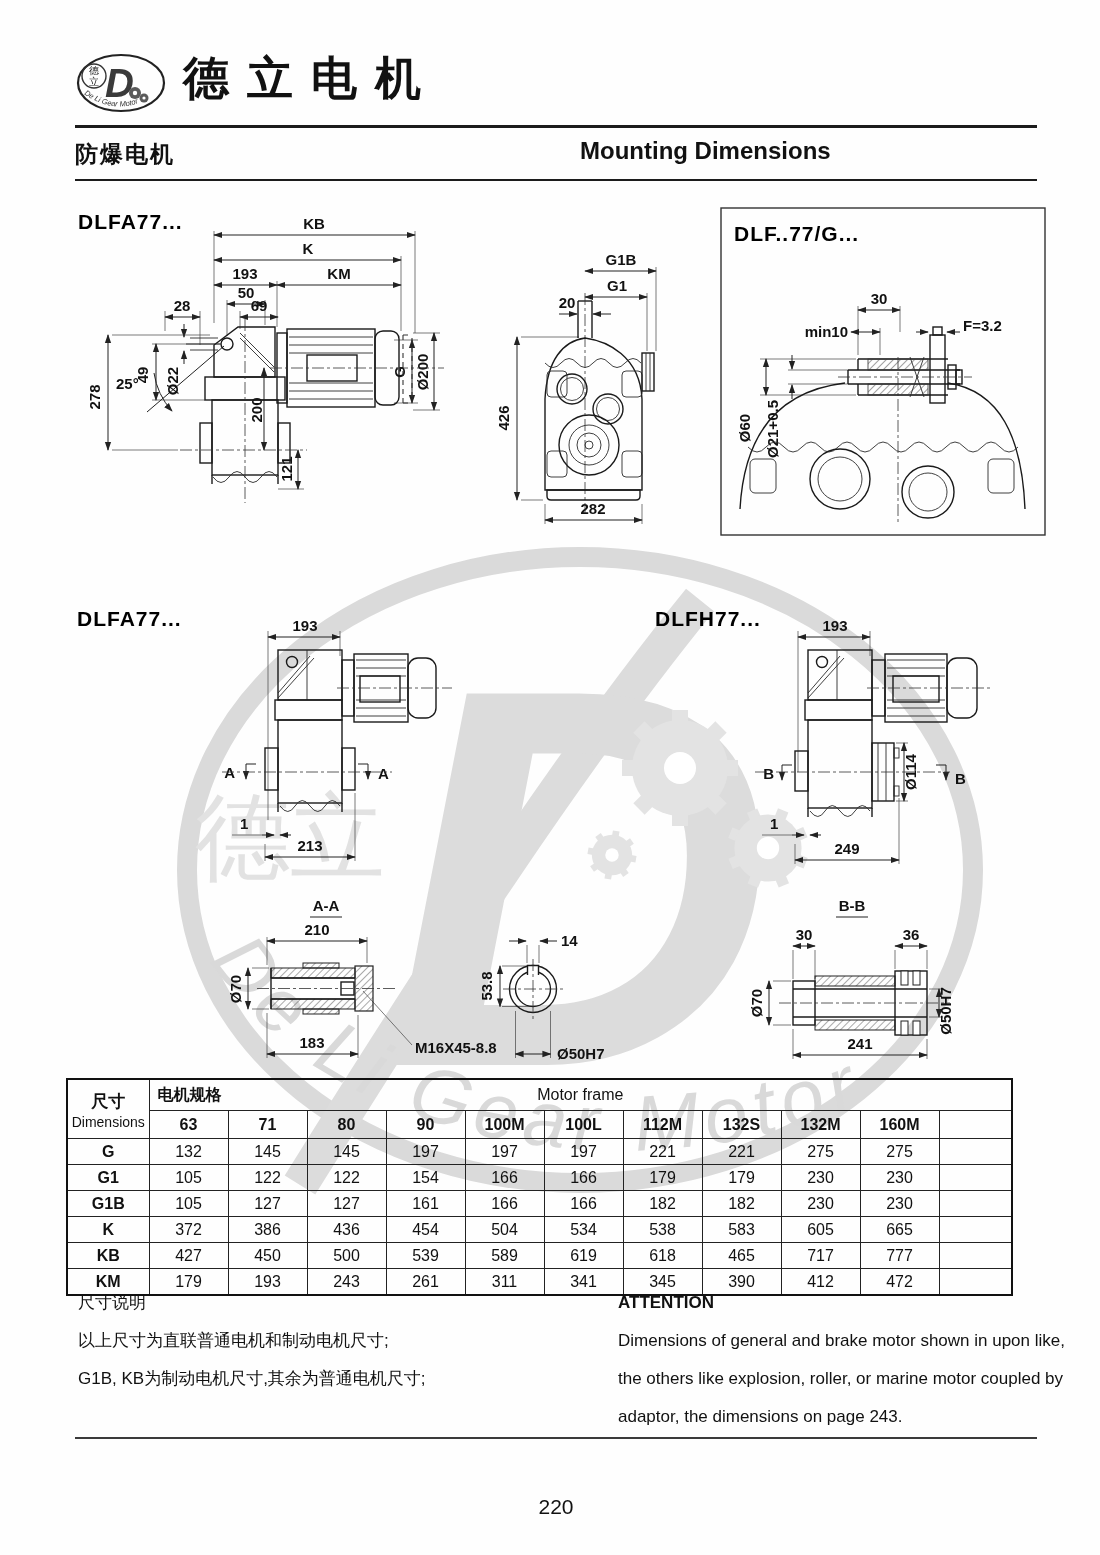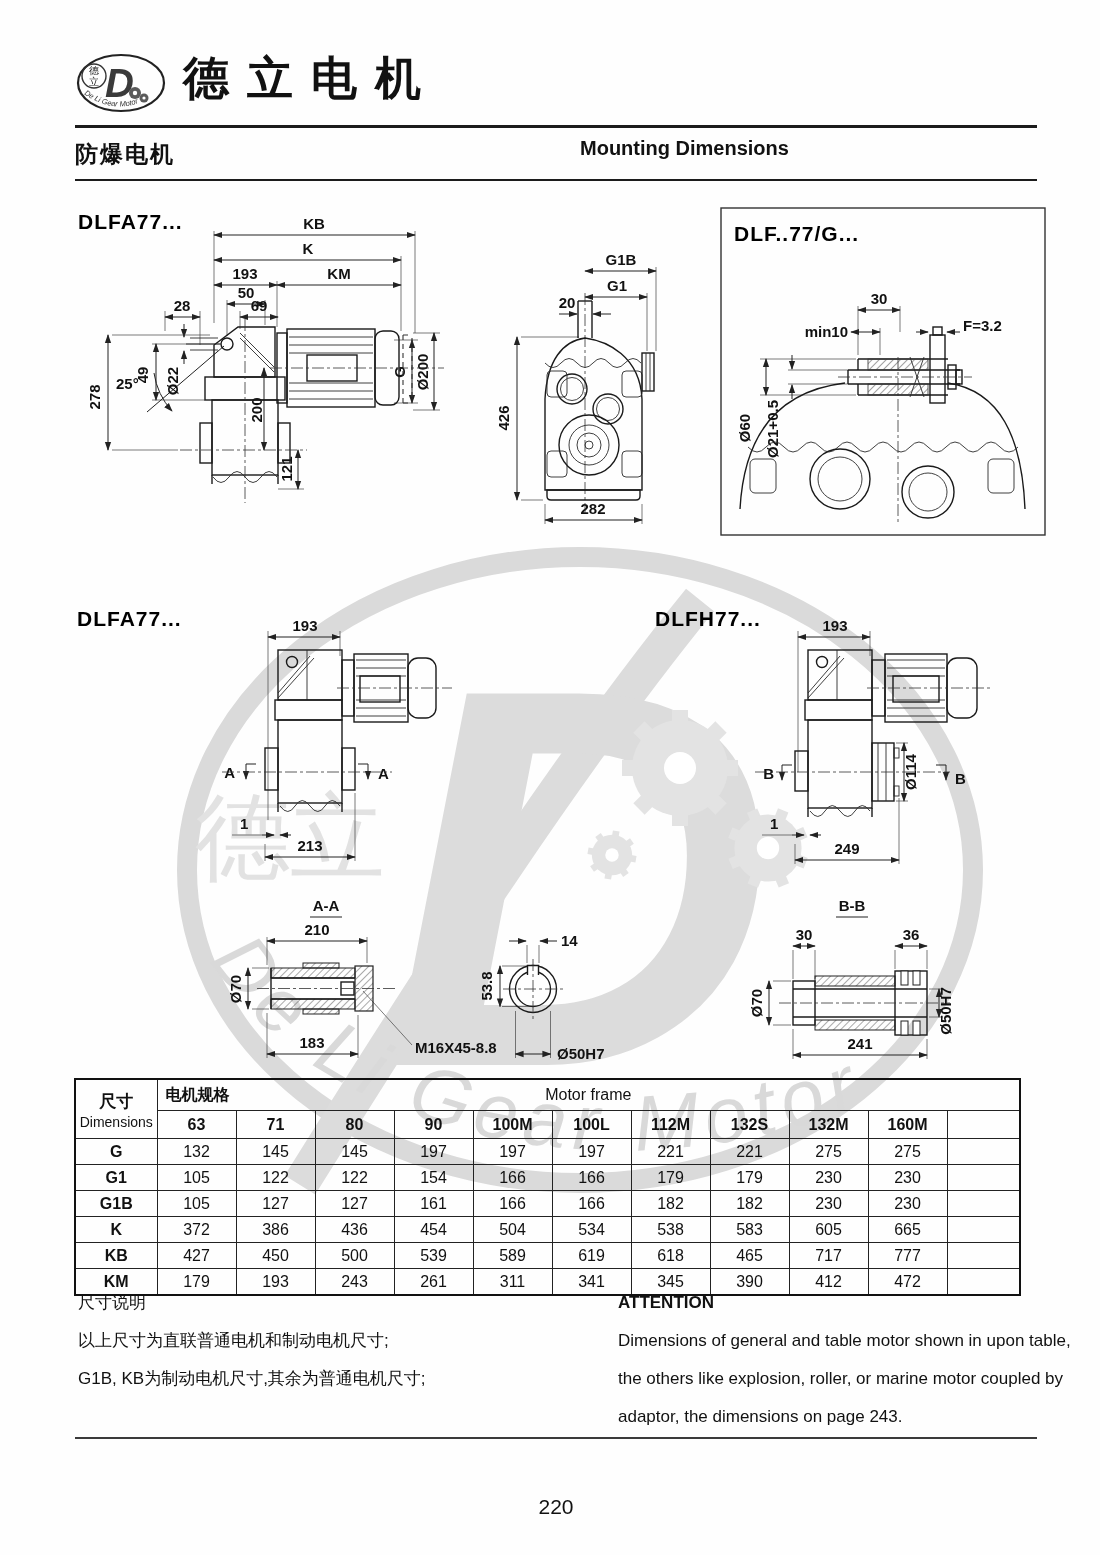--- a/index.html
+++ b/index.html
@@ -1,33 +1,33 @@
 <!DOCTYPE html>
 <html><head>
 <meta charset="utf-8">
 <style>
   html,body{margin:0;padding:0;background:#fff;}
   body{width:1100px;height:1555px;font-family:"Liberation Sans","DejaVu Sans",sans-serif;color:#111;}
   .page{position:relative;width:1100px;height:1555px;background:#fefefe;overflow:hidden;}
   .rule{position:absolute;left:75px;width:962px;background:#1c1c1c;}
   .cn-title{position:absolute;left:75px;top:139px;font-size:23px;font-weight:bold;letter-spacing:2px;}
-  .en-title{position:absolute;left:580px;top:137px;font-size:20px;font-weight:bold;}
+  .en-title{position:absolute;left:580px;top:137px;font-size:24px;font-weight:bold;}
   .brand{position:absolute;left:183px;top:48px;font-size:46px;font-weight:bold;letter-spacing:18px;font-family:Liberation Sans, sans-serif;}
   svg{position:absolute;overflow:visible;}
   svg text{font-family:"Liberation Sans","DejaVu Sans",sans-serif;}
   .ol{fill:none;stroke:#1a1a1a;stroke-width:1.4;}
   .thin{fill:none;stroke:#2a2a2a;stroke-width:0.9;}
   .dim{stroke:#222;stroke-width:1;fill:none;}
   .ext{stroke:#444;stroke-width:0.7;fill:none;}
   .cl{stroke:#333;stroke-width:0.8;stroke-dasharray:12 3 3 3;fill:none;}
   .dsh{stroke:#333;stroke-width:1.1;stroke-dasharray:5 4;fill:none;}
   .dt{font-size:15px;font-weight:bold;fill:#111;}
   .ttl{font-size:21px;font-weight:bold;fill:#000;letter-spacing:1px;}
   
-  .dim-table{position:absolute;left:74px;top:1078px;border-collapse:collapse;table-layout:fixed;width:945px;background:transparent;border-radius:6px;}
+  .dim-table{position:absolute;left:66px;top:1078px;border-collapse:collapse;table-layout:fixed;width:945px;background:transparent;border-radius:6px;}
   .dim-table th,.dim-table td{border:1px solid #222;text-align:center;padding:0;font-size:16px;height:25px;overflow:hidden;}
   .dim-table{border:2px solid #111;}
   .dim-table thead tr.r1 th{height:30px;}
   .dim-table thead tr.r2 th{height:27px;font-weight:bold;}
   .dim-table tbody th{font-weight:bold;}
   .spechead{text-align:left;position:relative;font-weight:bold;}
   .spechead .cnspec{position:absolute;left:8px;top:5px;font-size:16px;font-weight:bold;}
   .spechead .enspec{position:absolute;left:0;right:0;top:6px;font-weight:normal;font-size:16px;}
   .dimhead div.l1{font-size:17px;font-weight:bold;line-height:22px;margin-top:4px;}
   .dimhead div.l2{font-size:14px;font-weight:normal;line-height:18px;}
@@ -690,21 +690,21 @@
   <div class="notes cn" style="left:78px;top:1284px;">
     <div class="nt">尺寸说明</div>
     <div id="cn-lines">
         <div>以上尺寸为直联普通电机和制动电机尺寸;</div>
         <div>G1B, KB为制动电机尺寸,其余为普通电机尺寸;</div>
       </div>
   </div>
   <div class="notes en" style="left:618px;top:1284px;">
     <div class="nt">ATTENTION</div>
     <div id="en-lines" style="font-weight:normal;">
-        <div>Dimensions of general and table motor shown in upon table,</div>
+        <div>Dimensions of general and brake motor shown in upon like,</div>
         <div>the others like explosion, roller, or marine motor coupled by</div>
         <div>adaptor, the dimensions on page 243.</div>
       </div>
   </div>
 
   <div class="rule" style="top:1437px;height:2px;background:#3a3a3a;"></div>
   <div class="pagenum">220</div>
 
 </div>
 

